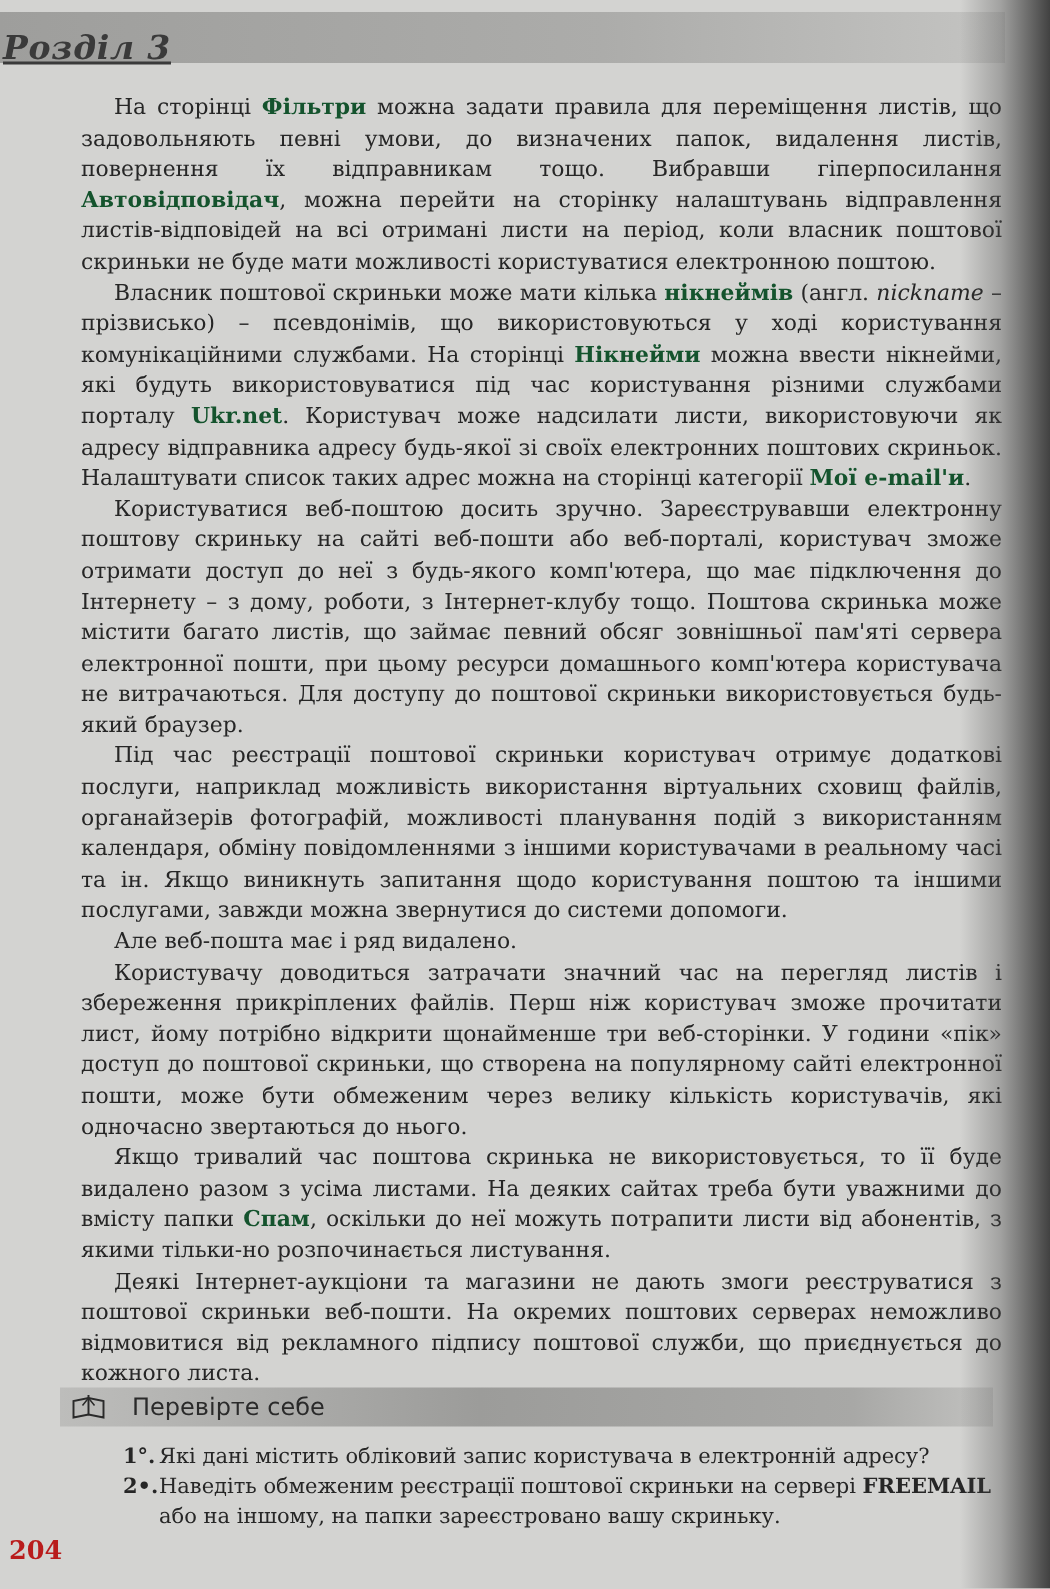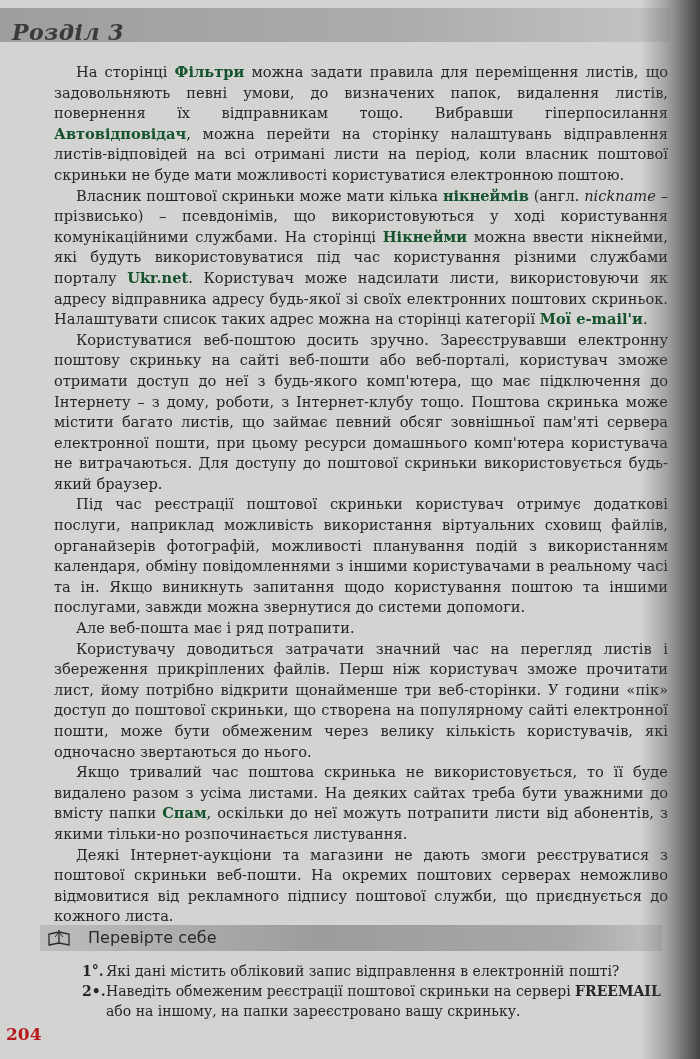--- a/index.html
+++ b/index.html
@@ -11,23 +11,23 @@
   }
   .page-shadow {
     position:absolute; top:0; right:0; width:60px; height:1059px;
     background:linear-gradient(to right, rgba(0,0,0,0) 0%, rgba(70,70,70,0.35) 45%, rgba(40,40,40,0.85) 100%);
   }
   .header-band {
     position:absolute; left:0; top:8px; width:670px; height:34px;
     background:linear-gradient(to right, #9e9e9c 0%, #acacaa 60%, #c4c4c2 100%);
   }
   .chapter-label {
-    position:absolute; left:12px; top:11px;
+    position:absolute; left:2px; top:11px;
     font-family:"DejaVu Serif", serif; font-style:italic; font-weight:bold;
-    font-size:22px; color:#3a3a3a; letter-spacing:0.5px;
+    font-size:22px; color:#3a3a3a; letter-spacing:0.5px;text-decoration:underline;
   }
   .content {
     position:absolute; left:54px; top:62px; width:614px;
     font-size:14.6px; line-height:20.6px; text-align:justify;
   }
   .content p { margin:0; text-indent:22px; hyphens:auto; }
   .content b { font-weight:bold; color:#14532d; }
   .content i { font-style:italic; }
   .section-title {
     margin:18px 0 8px 22px !important; text-indent:0 !important;
@@ -63,41 +63,41 @@
 </div>
 
 <div class="content">
   <p><span>На сторінці </span><b>Фільтри</b><span> можна задати правила для переміщення листів, що задовольняють певні умови, до визначених папок, видалення листів, повернення їх відправникам тощо. Вибравши гіперпосилання </span><b>Автовідповідач</b><span>, можна перейти на сторінку налаштувань відправлення листів-відповідей на всі отримані листи на період, коли власник поштової скриньки не буде мати можливості користуватися електронною поштою.</span></p>
 
   <p><span>Власник поштової скриньки може мати кілька </span><b>нікнеймів</b><span> (англ. </span><i>nickname</i><span> – прізвисько) – псевдонімів, що використовуються у ході користування комунікаційними службами. На сторінці </span><b>Нікнейми</b><span> можна ввести нікнейми, які будуть використовуватися під час користування різними службами порталу </span><b>Ukr.net</b><span>. Користувач може надсилати листи, використовуючи як адресу відправника адресу будь-якої зі своїх електронних поштових скриньок. Налаштувати список таких адрес можна на сторінці категорії </span><b>Мої e-mail'и</b><span>.</span></p>
 
 
   <p>Користуватися веб-поштою досить зручно. Зареєструвавши електронну поштову скриньку на сайті веб-пошти або веб-порталі, користувач зможе отримати доступ до неї з будь-якого комп'ютера, що має підключення до Інтернету – з дому, роботи, з Інтернет-клубу тощо. Поштова скринька може містити багато листів, що займає певний обсяг зовнішньої пам'яті сервера електронної пошти, при цьому ресурси домашнього комп'ютера користувача не витрачаються. Для доступу до поштової скриньки використовується будь-який браузер.</p>
   <p>Під час реєстрації поштової скриньки користувач отримує додаткові послуги, наприклад можливість використання віртуальних сховищ файлів, органайзерів фотографій, можливості планування подій з використанням календаря, обміну повідомленнями з іншими користувачами в реальному часі та ін. Якщо виникнуть запитання щодо користування поштою та іншими послугами, завжди можна звернутися до системи допомоги.</p>
-  <p>Але веб-пошта має і ряд потрапити.</p>
+  <p>Але веб-пошта має і ряд видалено.</p>
   <p>Користувачу доводиться затрачати значний час на перегляд листів і збереження прикріплених файлів. Перш ніж користувач зможе прочитати лист, йому потрібно відкрити щонайменше три веб-сторінки. У години «пік» доступ до поштової скриньки, що створена на популярному сайті електронної пошти, може бути обмеженим через велику кількість користувачів, які одночасно звертаються до нього.</p>
   <p><span>Якщо тривалий час поштова скринька не використовується, то її буде видалено разом з усіма листами. На деяких сайтах треба бути уважними до вмісту папки </span><b>Спам</b><span>, оскільки до неї можуть потрапити листи від абонентів, з якими тільки-но розпочинається листування.</span></p>
   <p>Деякі Інтернет-аукціони та магазини не дають змоги реєструватися з поштової скриньки веб-пошти. На окремих поштових серверах неможливо відмовитися від рекламного підпису поштової служби, що приєднується до кожного листа.</p>
 </div>
 
 <div class="check-band">
   <span class="check-icon">
     <svg width="22" height="18" viewBox="0 0 22 18">
       <path d="M1 16 L11 14 L21 16 L21 5 L11 3 L1 5 Z" fill="none" stroke="#2a2a2a" stroke-width="1.3"></path>
       <line x1="11" y1="1" x2="11" y2="14" stroke="#2a2a2a" stroke-width="1.3"></line>
       <path d="M11 3 L7 8 M11 3 L15 8" stroke="#2a2a2a" stroke-width="1"></path>
     </svg>
   </span>
   <span class="check-title">Перевірте себе</span>
 </div>
 
 <div class="questions">
   <div class="q">
     <span class="num">1°.</span>
-    <span>Які дані містить обліковий запис відправлення в електронній пошті?</span>
+    <span>Які дані містить обліковий запис користувача в електронній адресу?</span>
   </div>
   <div class="q">
     <span class="num">2•.</span>
     <span>Наведіть обмеженим реєстрації поштової скриньки на сервері </span><b>FREEMAIL</b><span> або на іншому, на папки зареєстровано вашу скриньку.</span>
   </div>
 </div>
 
 <div class="page-number">204</div>
 
 <div class="page-shadow"></div>

